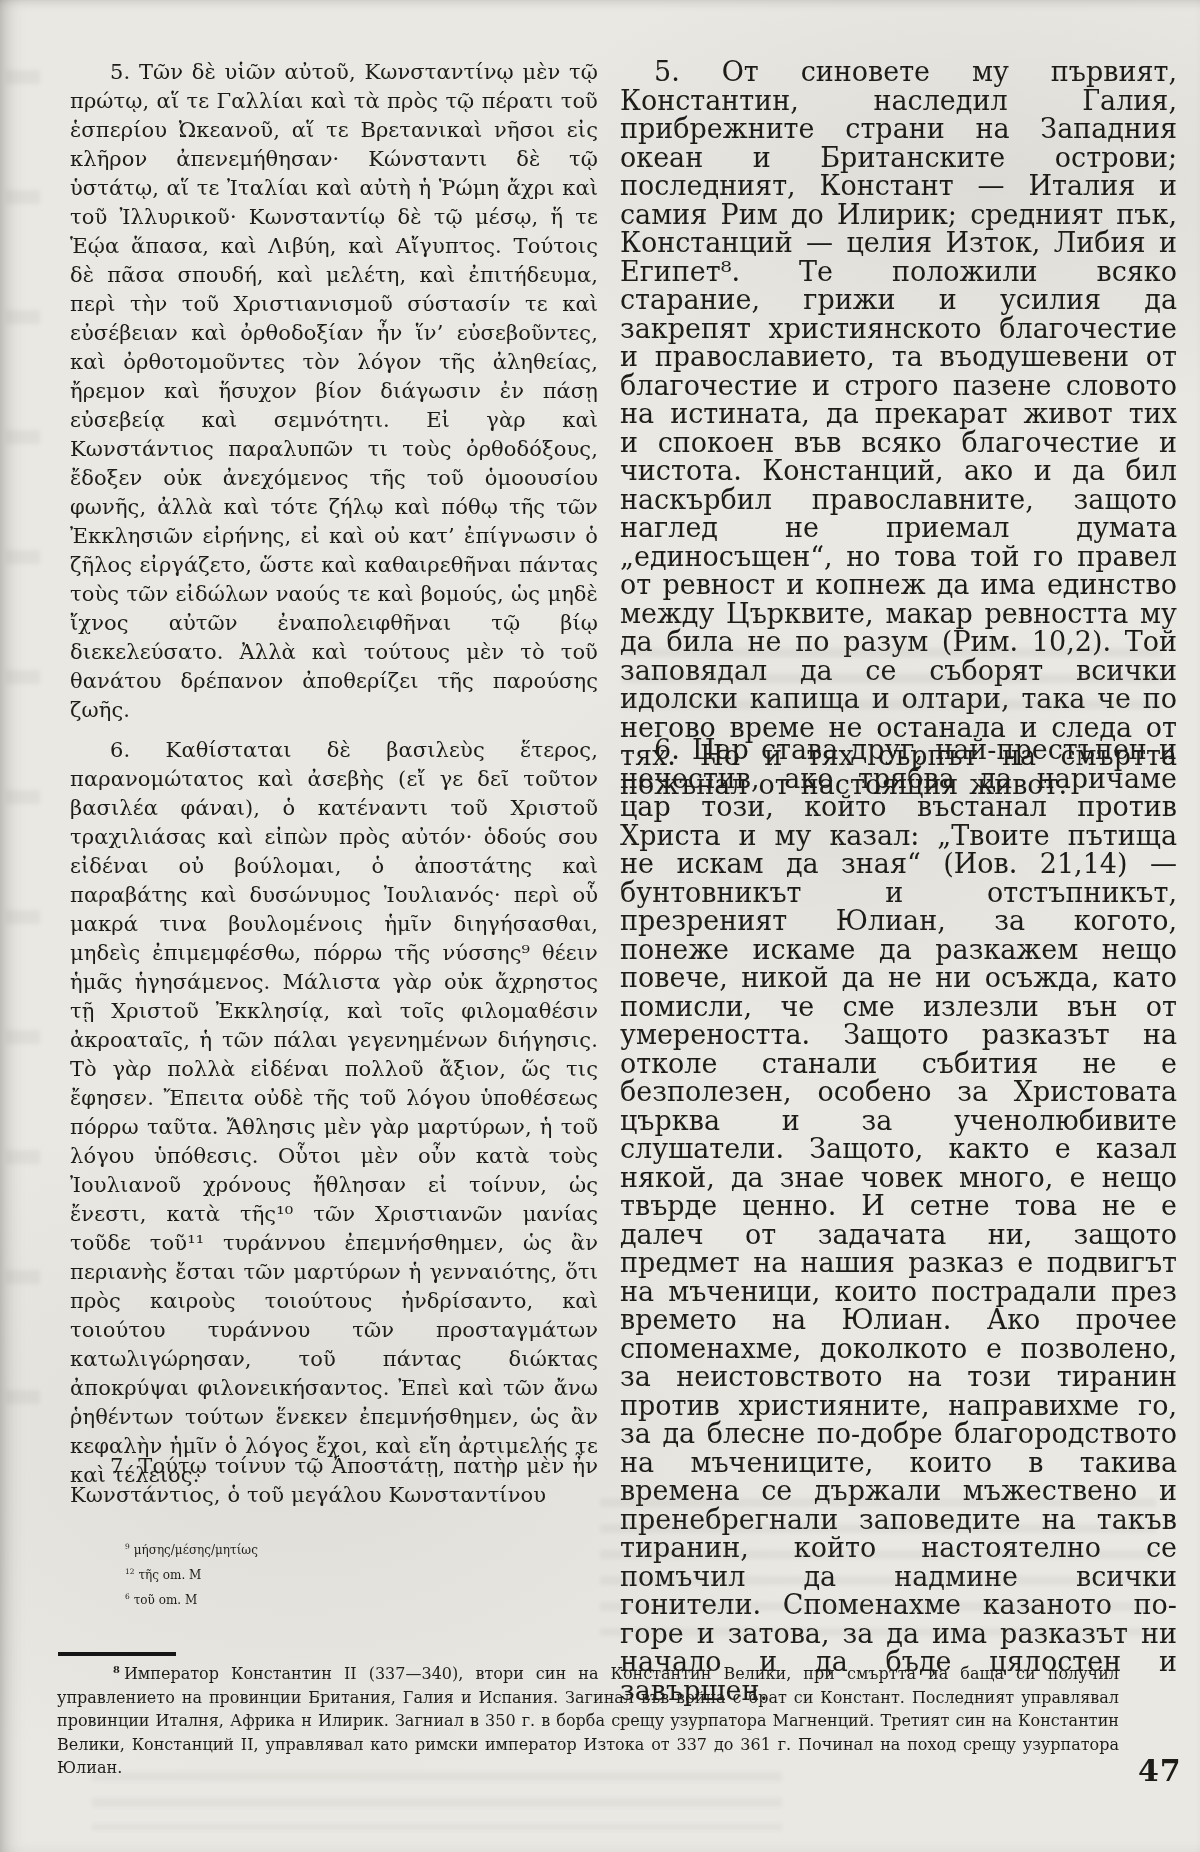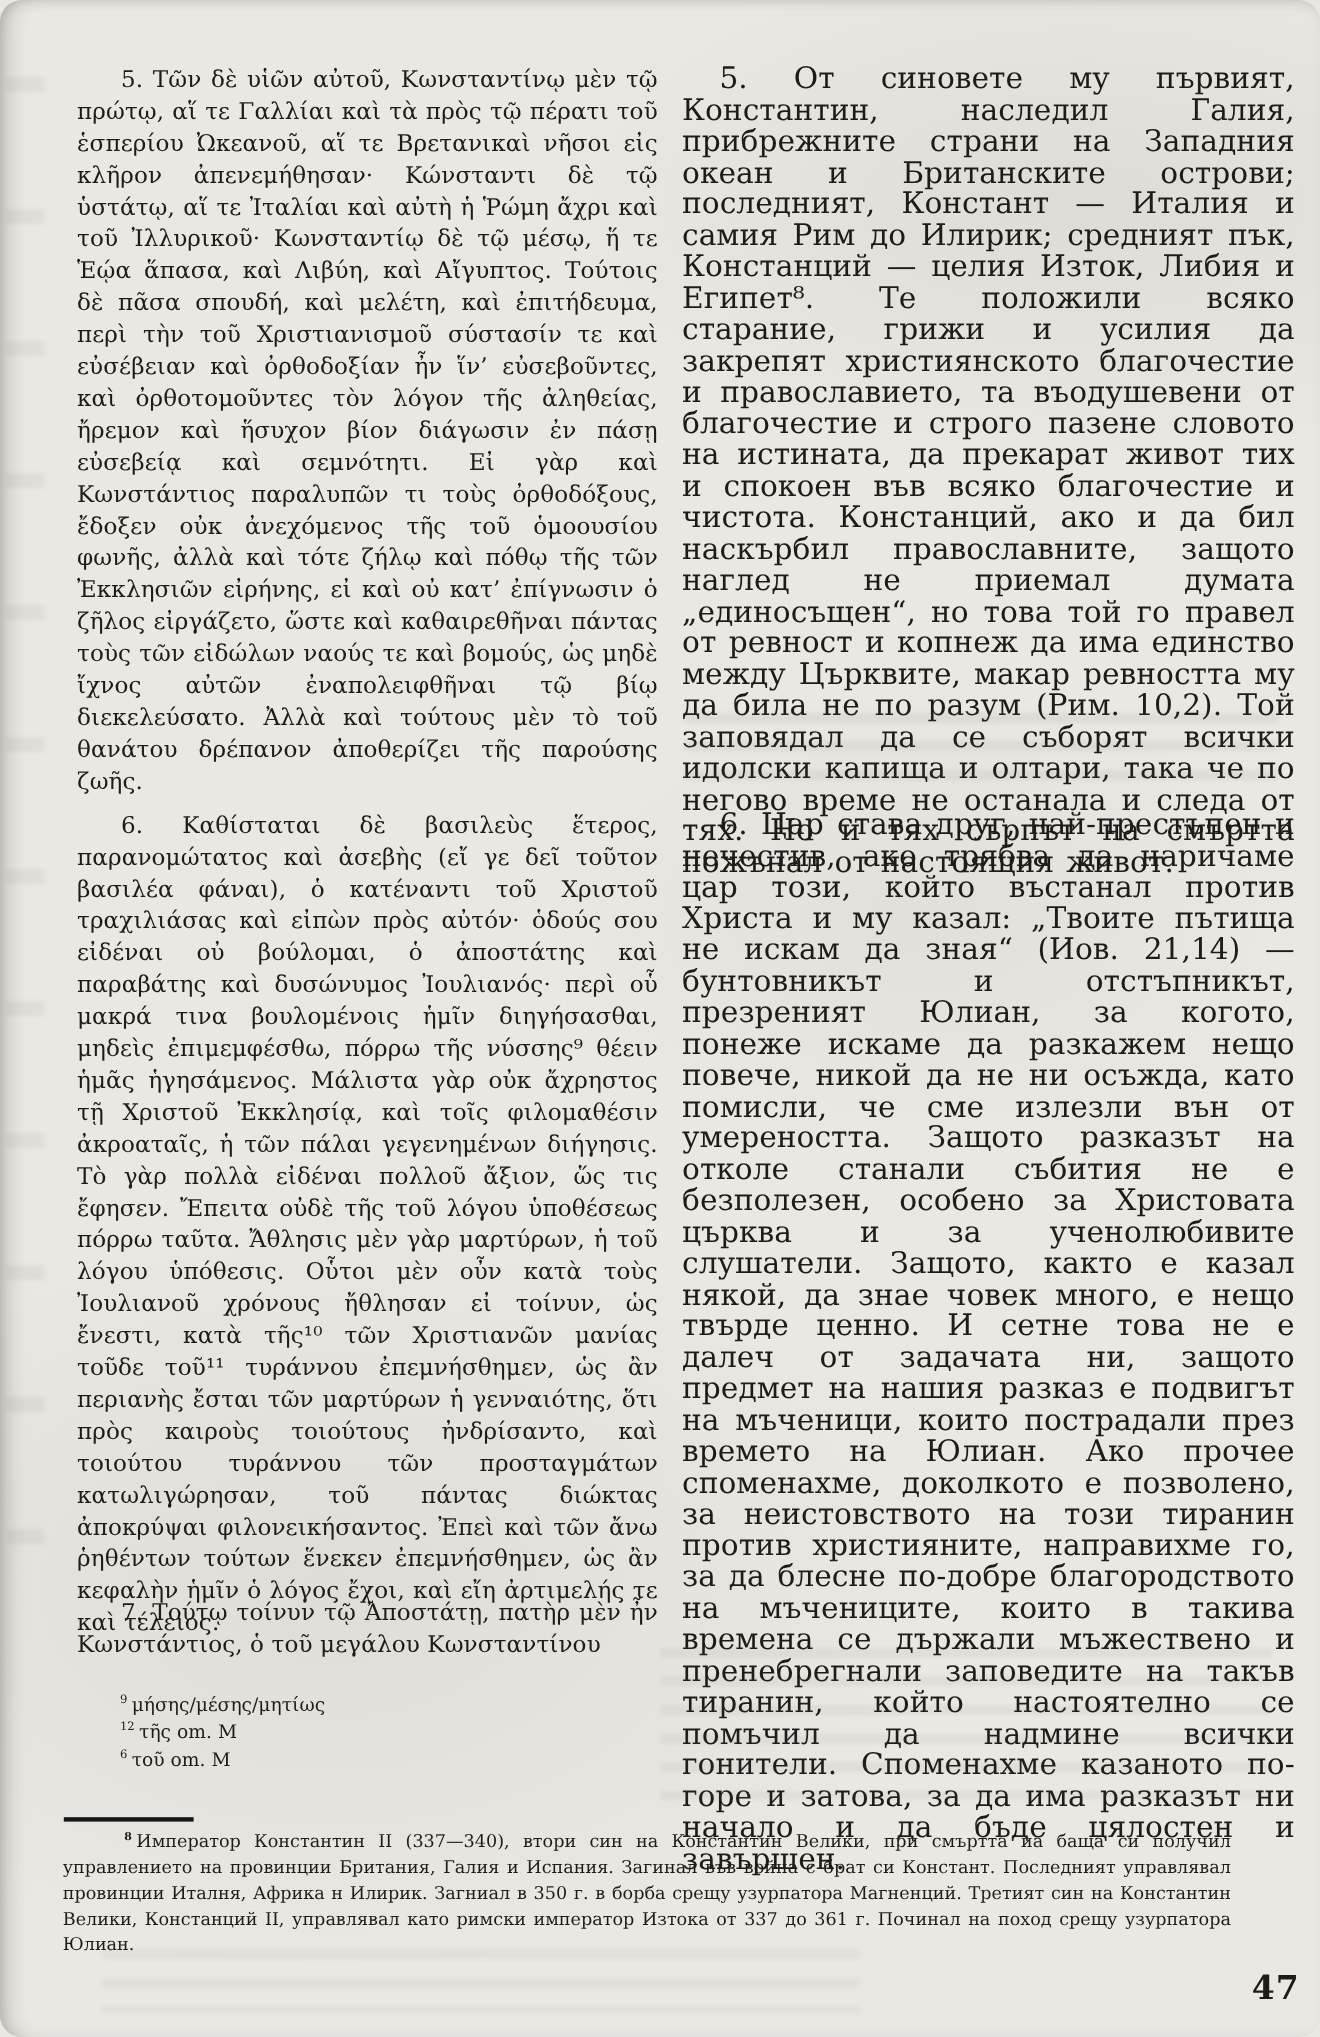--- a/index.html
+++ b/index.html
@@ -16,21 +16,20 @@
     background:
       radial-gradient(ellipse 700px 350px at 82% 10%, rgba(118,113,102,0.10), transparent 70%),
       radial-gradient(ellipse 800px 500px at 25% 78%, rgba(118,113,102,0.09), transparent 70%),
       radial-gradient(ellipse 500px 300px at 70% 45%, rgba(118,113,102,0.07), transparent 70%),
       #e9e8e3;
   }
   .page {
     position: absolute;
     inset: 0;
     box-shadow: inset 14px 0 22px -14px rgba(60,58,52,0.45), inset 0 6px 14px -10px rgba(60,58,52,0.35);
-    border-radius: 20px;
   }
   .para {
     position: absolute;
     margin: 0;
     text-align: justify;
     white-space: normal;
   }
   .col-left-para {
     left: 70px;
     width: 528px;
@@ -46,23 +45,23 @@
     line-height: 28.5px;
     text-indent: 34px;
     word-spacing: 0.09em;
   }
   .p-top    { top: 58px; }
   .p-mid    { top: 736px; }
   .p-bottom { top: 1452px; }
 
   .apparatus {
     position: absolute;
-    left: 109px;
+    left: 125px;
     top: 1538px;
-    font-size: 17px;
+    font-size: 12px;
     line-height: 25px;
   }
   .apparatus .fline { margin: 0; }
   sup.mark {
     font-size: 0.62em;
     vertical-align: super;
     line-height: 0;
     padding-right: 4px;
   }
   .fn-divider {
@@ -81,21 +80,21 @@
     margin: 0;
     font-size: 16px;
     line-height: 23.5px;
     text-align: justify;
     text-indent: 56px;
   }
   .footnote-block sup.mark { font-weight: bold; }
   .page-number {
     position: absolute;
     left: 1138px;
-    top: 1790px;
+    top: 1753px;
     font-size: 30px;
     font-weight: bold;
     letter-spacing: 1px;
   }
   
   .ghost {
     position: absolute;
     background: repeating-linear-gradient(
       to bottom,
       rgba(106,102,92,0.16) 0px,

